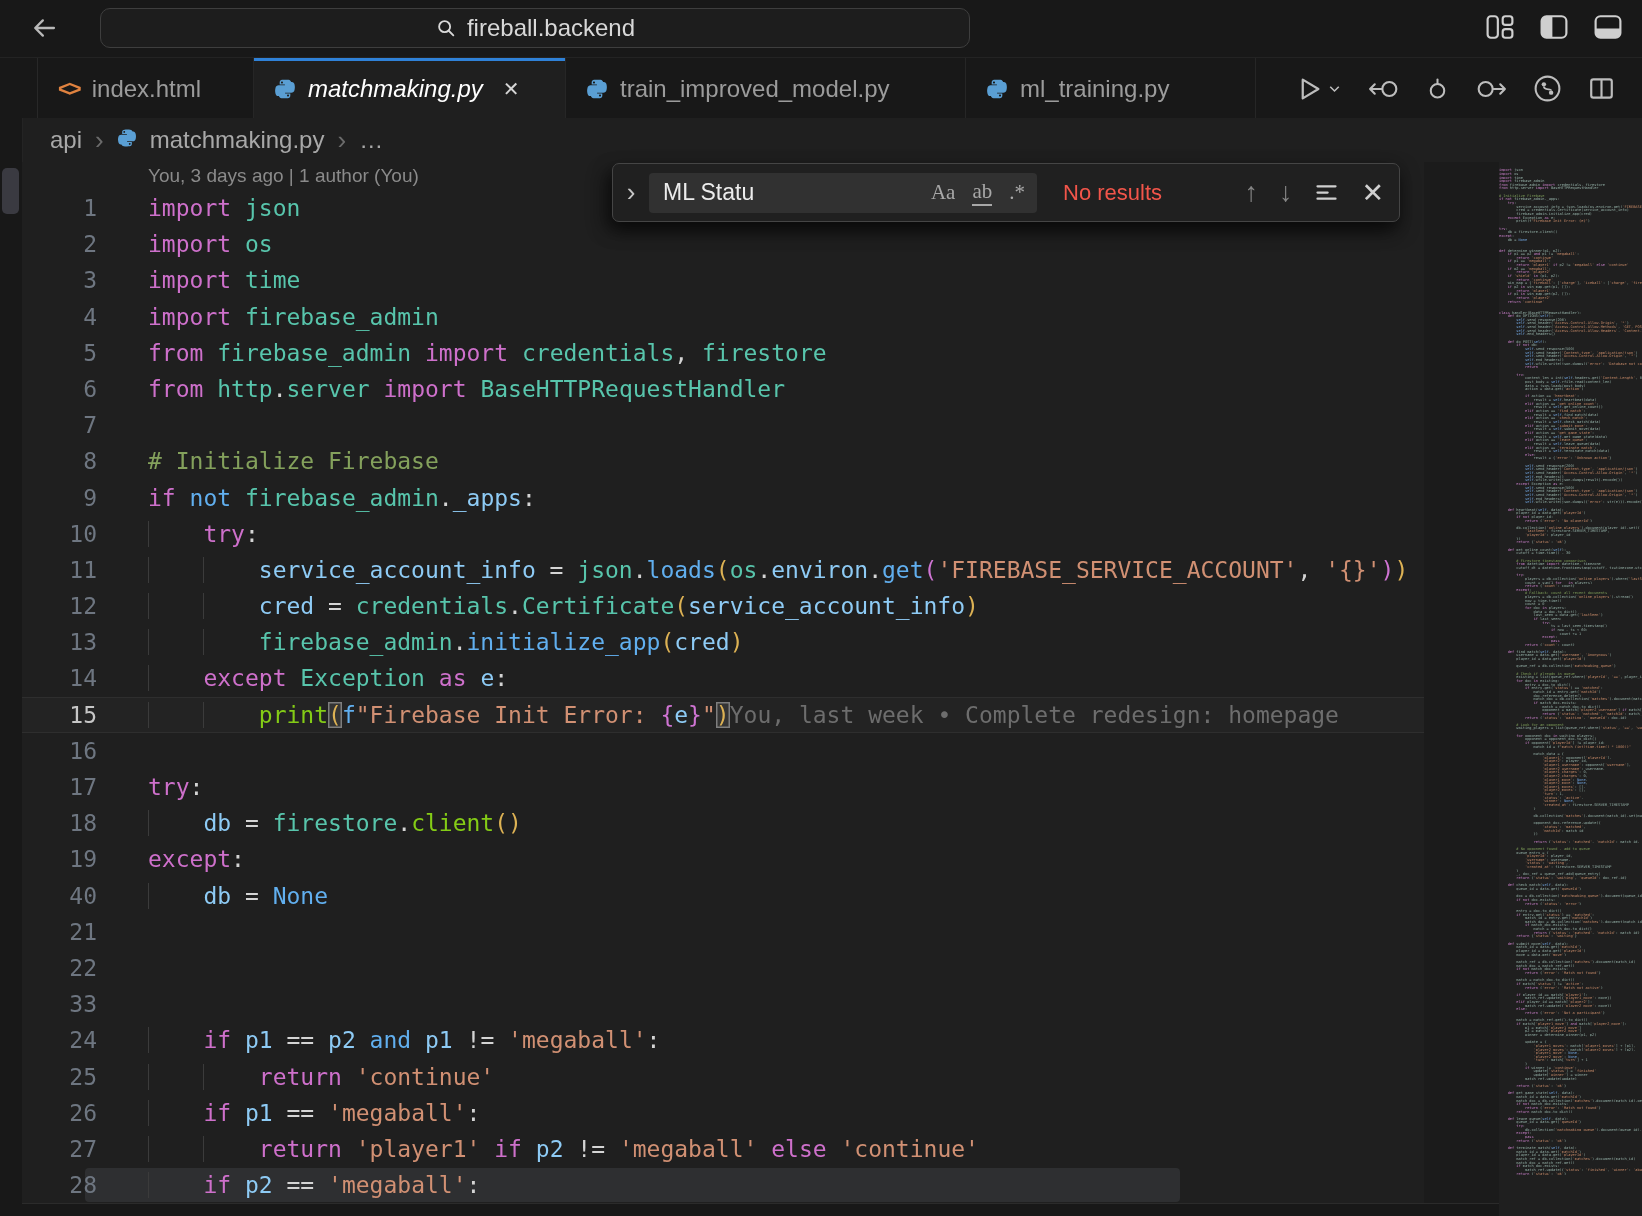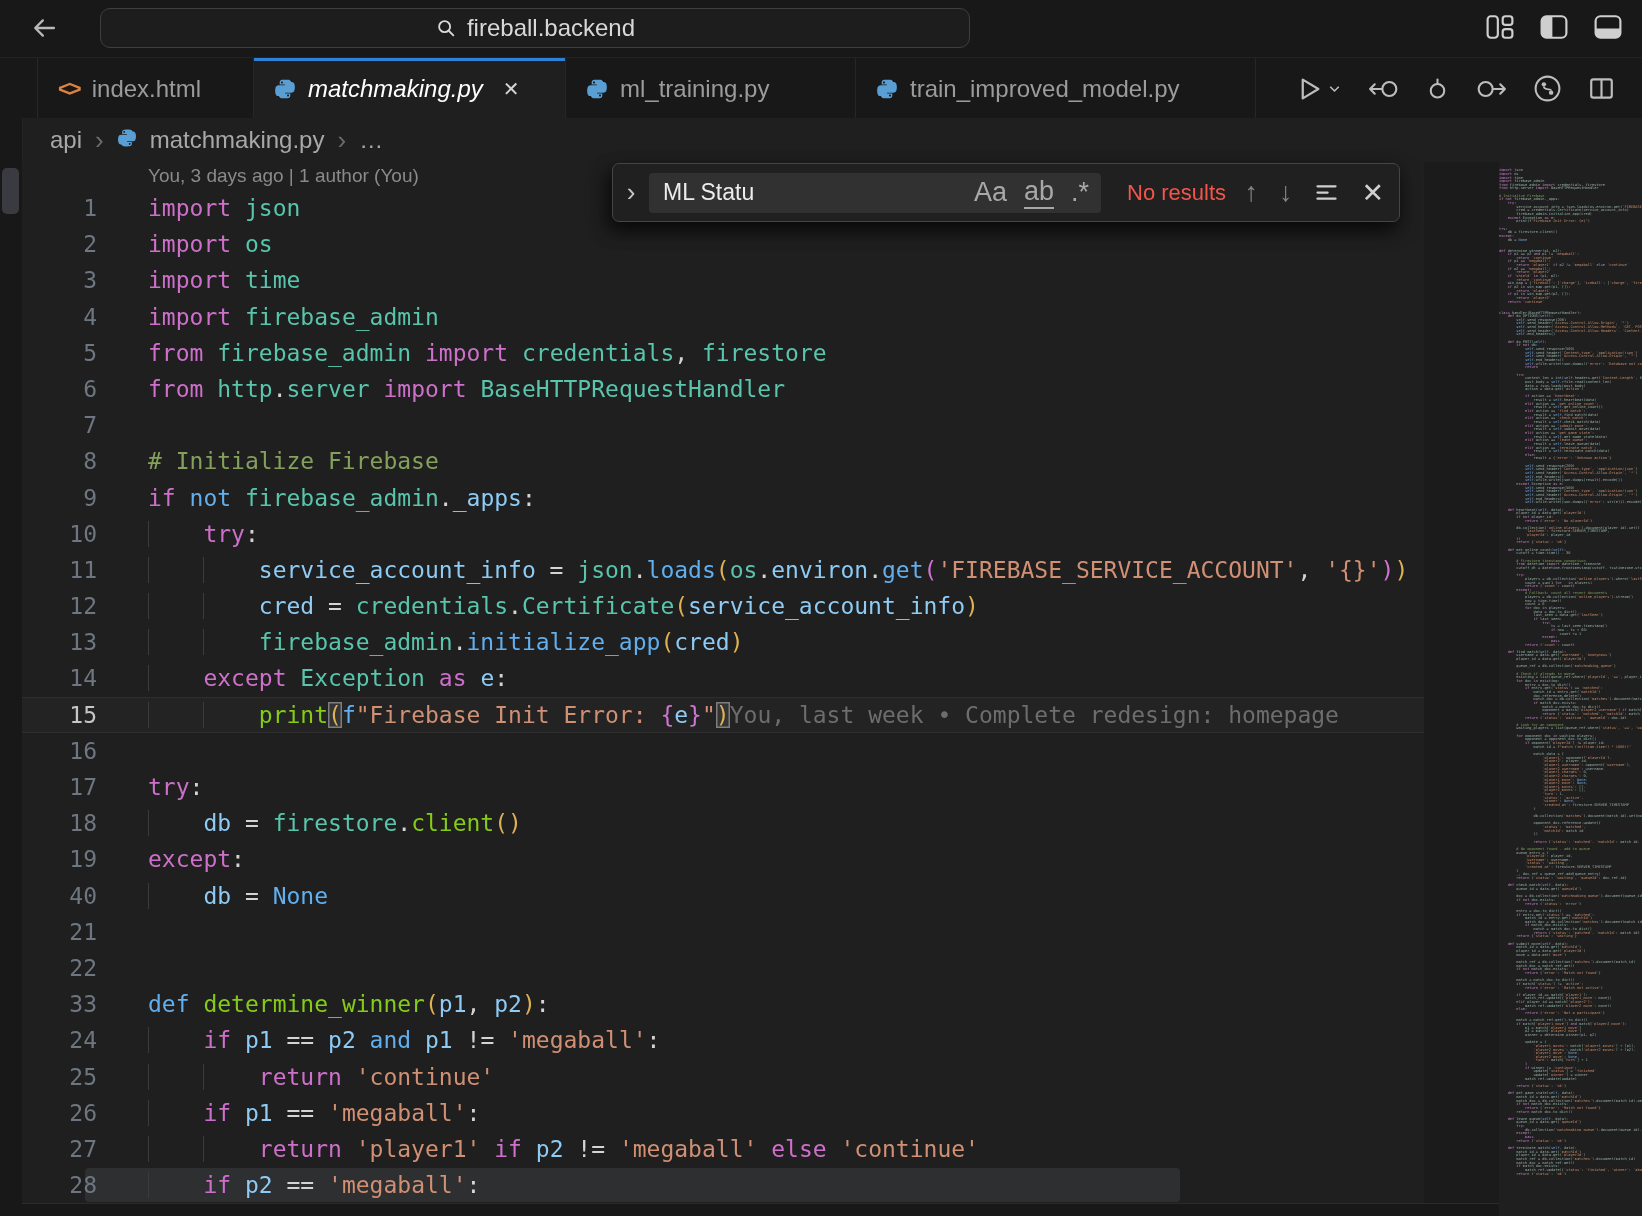--- a/index.html
+++ b/index.html
@@ -55,24 +55,24 @@
   .tk-bm{background:rgba(120,120,120,.2);box-shadow:inset 0 0 0 1.5px #7e7e7e;}
 
   .scrollzone{position:absolute;top:0;right:143px;width:75px;bottom:0;background:#1b1b1b;z-index:0;}
   .bottomstrip{position:absolute;left:0;right:143px;bottom:0;height:12px;background:#181818;border-top:1px solid #2b2b2b;z-index:3;}
 
   
   .findwidget{position:absolute;top:1px;left:590px;width:788px;height:59px;background:#202020;
               border:1px solid #454545;border-radius:7px;display:flex;align-items:center;z-index:5;
               box-shadow:0 8px 18px rgba(0,0,0,.55),-8px 8px 18px rgba(0,0,0,.35);box-sizing:border-box;}
   .fw-toggle{width:36px;text-align:center;color:#c5c5c5;font-size:26px;cursor:pointer;}
-  .fw-input{width:452px;height:40px;background:#313131;border-radius:4px;display:flex;align-items:center;}
+  .fw-input{width:388px;height:40px;background:#313131;border-radius:4px;display:flex;align-items:center;}
   .fw-input input{flex:1;min-width:0;background:transparent;border:0;outline:0;color:#ececec;font-size:23px;
                   padding:0 0 0 14px;font-family:"Liberation Sans",sans-serif;}
-  .fw-opts{display:flex;gap:17px;padding:0 12px;color:#a8a8a8;font-size:27px;align-items:center;}
+  .fw-opts{display:flex;gap:17px;padding:0 12px;color:#a8a8a8;font-size:21px;align-items:center;font-family:Liberation Serif, serif;}
   .fw-opt{cursor:pointer;}
   .fw-word{border-bottom:2px solid #a8a8a8;}
   .fw-status{color:#f2554a;font-size:22px;margin-left:26px;white-space:nowrap;}
   .fw-nav{display:flex;gap:21px;margin-left:auto;padding-right:15px;align-items:center;}
   .fw-nav .dim{color:#858585;font-size:27px;cursor:pointer;}
   .fw-nav .lit{color:#cfcfcf;font-size:27px;cursor:pointer;}
 
   
   .minimap{position:absolute;top:6px;right:0;width:143px;bottom:0;overflow:hidden;z-index:2;cursor:pointer;}
   .mm-inner{width:286px;transform:scale(.5);transform-origin:0 0;font-family:"DejaVu Sans Mono",monospace;
@@ -139,37 +139,37 @@
         <div class="tab active" style="width: 312px;">
           <span style="display: flex;">
             <svg width="22" height="22" viewBox="0 0 24 24">
               <path fill="#5a9fd4" d="M11.8 1.8c-1 0-1.9.1-2.7.2C6.7 2.4 6.2 3.3 6.2 5v2.2h5.7V8H5.1C3.4 8 2 9 1.6 10.9c-.5 2.2-.5 3.6 0 5.9.4 1.7 1.3 2.9 3 2.9h1.9v-2.7c0-1.9 1.7-3.6 3.6-3.6h5.7c1.6 0 2.9-1.3 2.9-2.9V5c0-1.6-1.3-2.8-2.9-3-1-.2-2-.2-3-.2zM8.7 3.7c.6 0 1.1.5 1.1 1.1S9.3 5.9 8.7 5.9 7.6 5.4 7.6 4.8s.5-1.1 1.1-1.1z"></path>
               <path fill="#5a9fd4" d="M12.2 22.2c1 0 1.9-.1 2.7-.2 2.4-.4 2.9-1.3 2.9-3v-2.2h-5.7V16h6.8c1.7 0 3.1-1 3.5-2.9.5-2.2.5-3.6 0-5.9-.4-1.7-1.3-2.9-3-2.9h-1.9V7c0 1.9-1.7 3.6-3.6 3.6H8.2c-1.6 0-2.9 1.3-2.9 2.9V19c0 1.6 1.3 2.8 2.9 3 1 .2 2 .2 3 .2zm3.1-1.9c-.6 0-1.1-.5-1.1-1.1s.5-1.1 1.1-1.1 1.1.5 1.1 1.1-.5 1.1-1.1 1.1z"></path>
             </svg>
           </span>
           <span>matchmaking.py</span>
           <span class="tab-close">✕</span>
         </div>
+        <div class="tab" style="width: 400px;">
+          <span style="display: flex;">
+            <svg width="22" height="22" viewBox="0 0 24 24">
+              <path fill="#5a9fd4" d="M11.8 1.8c-1 0-1.9.1-2.7.2C6.7 2.4 6.2 3.3 6.2 5v2.2h5.7V8H5.1C3.4 8 2 9 1.6 10.9c-.5 2.2-.5 3.6 0 5.9.4 1.7 1.3 2.9 3 2.9h1.9v-2.7c0-1.9 1.7-3.6 3.6-3.6h5.7c1.6 0 2.9-1.3 2.9-2.9V5c0-1.6-1.3-2.8-2.9-3-1-.2-2-.2-3-.2zM8.7 3.7c.6 0 1.1.5 1.1 1.1S9.3 5.9 8.7 5.9 7.6 5.4 7.6 4.8s.5-1.1 1.1-1.1z"></path>
+              <path fill="#5a9fd4" d="M12.2 22.2c1 0 1.9-.1 2.7-.2 2.4-.4 2.9-1.3 2.9-3v-2.2h-5.7V16h6.8c1.7 0 3.1-1 3.5-2.9.5-2.2.5-3.6 0-5.9-.4-1.7-1.3-2.9-3-2.9h-1.9V7c0 1.9-1.7 3.6-3.6 3.6H8.2c-1.6 0-2.9 1.3-2.9 2.9V19c0 1.6 1.3 2.8 2.9 3 1 .2 2 .2 3 .2zm3.1-1.9c-.6 0-1.1-.5-1.1-1.1s.5-1.1 1.1-1.1 1.1.5 1.1 1.1-.5 1.1-1.1 1.1z"></path>
+            </svg>
+          </span>
+          <span>train_improved_model.py</span>
+        </div>
         <div class="tab" style="width: 290px;">
           <span style="display: flex;">
             <svg width="22" height="22" viewBox="0 0 24 24">
               <path fill="#5a9fd4" d="M11.8 1.8c-1 0-1.9.1-2.7.2C6.7 2.4 6.2 3.3 6.2 5v2.2h5.7V8H5.1C3.4 8 2 9 1.6 10.9c-.5 2.2-.5 3.6 0 5.9.4 1.7 1.3 2.9 3 2.9h1.9v-2.7c0-1.9 1.7-3.6 3.6-3.6h5.7c1.6 0 2.9-1.3 2.9-2.9V5c0-1.6-1.3-2.8-2.9-3-1-.2-2-.2-3-.2zM8.7 3.7c.6 0 1.1.5 1.1 1.1S9.3 5.9 8.7 5.9 7.6 5.4 7.6 4.8s.5-1.1 1.1-1.1z"></path>
               <path fill="#5a9fd4" d="M12.2 22.2c1 0 1.9-.1 2.7-.2 2.4-.4 2.9-1.3 2.9-3v-2.2h-5.7V16h6.8c1.7 0 3.1-1 3.5-2.9.5-2.2.5-3.6 0-5.9-.4-1.7-1.3-2.9-3-2.9h-1.9V7c0 1.9-1.7 3.6-3.6 3.6H8.2c-1.6 0-2.9 1.3-2.9 2.9V19c0 1.6 1.3 2.8 2.9 3 1 .2 2 .2 3 .2zm3.1-1.9c-.6 0-1.1-.5-1.1-1.1s.5-1.1 1.1-1.1 1.1.5 1.1 1.1-.5 1.1-1.1 1.1z"></path>
             </svg>
           </span>
           <span>ml_training.py</span>
-        </div>
-        <div class="tab" style="width: 400px;">
-          <span style="display: flex;">
-            <svg width="22" height="22" viewBox="0 0 24 24">
-              <path fill="#5a9fd4" d="M11.8 1.8c-1 0-1.9.1-2.7.2C6.7 2.4 6.2 3.3 6.2 5v2.2h5.7V8H5.1C3.4 8 2 9 1.6 10.9c-.5 2.2-.5 3.6 0 5.9.4 1.7 1.3 2.9 3 2.9h1.9v-2.7c0-1.9 1.7-3.6 3.6-3.6h5.7c1.6 0 2.9-1.3 2.9-2.9V5c0-1.6-1.3-2.8-2.9-3-1-.2-2-.2-3-.2zM8.7 3.7c.6 0 1.1.5 1.1 1.1S9.3 5.9 8.7 5.9 7.6 5.4 7.6 4.8s.5-1.1 1.1-1.1z"></path>
-              <path fill="#5a9fd4" d="M12.2 22.2c1 0 1.9-.1 2.7-.2 2.4-.4 2.9-1.3 2.9-3v-2.2h-5.7V16h6.8c1.7 0 3.1-1 3.5-2.9.5-2.2.5-3.6 0-5.9-.4-1.7-1.3-2.9-3-2.9h-1.9V7c0 1.9-1.7 3.6-3.6 3.6H8.2c-1.6 0-2.9 1.3-2.9 2.9V19c0 1.6 1.3 2.8 2.9 3 1 .2 2 .2 3 .2zm3.1-1.9c-.6 0-1.1-.5-1.1-1.1s.5-1.1 1.1-1.1 1.1.5 1.1 1.1-.5 1.1-1.1 1.1z"></path>
-            </svg>
-          </span>
-          <span>train_improved_model.py</span>
         </div>
       </div>
     <div class="tab-actions">
       <div class="run-group">
         <svg width="30" height="30" viewBox="0 0 24 24">
             <path d="M7 4.5l12.5 7.5L7 19.5z" fill="none" stroke="currentColor" stroke-width="1.8" stroke-linejoin="round"></path>
           </svg>
         <svg width="17" height="17" viewBox="0 0 24 24">
             <path d="M6 9.5l6 6 6-6" fill="none" stroke="currentColor" stroke-width="2.2"></path>
           </svg>
@@ -234,21 +234,21 @@
         <div class="cl"><span class="ln">13</span><span class="lc"><span class="ig">    </span><span class="ig">    </span><span class="tk-mod">firebase_admin</span><span class="tk-pl">.</span><span class="tk-fnb">initialize_app</span><span class="tk-b1">(</span><span class="tk-var">cred</span><span class="tk-b1">)</span></span></div>
         <div class="cl"><span class="ln">14</span><span class="lc"><span class="ig">    </span><span class="tk-kw">except</span><span class="tk-pl"> </span><span class="tk-mod">Exception</span><span class="tk-pl"> </span><span class="tk-kw">as</span><span class="tk-pl"> </span><span class="tk-var">e</span><span class="tk-pl">:</span></span></div>
         <div class="cl cur"><span class="ln">15</span><span class="lc"><span class="ig">    </span><span class="ig">    </span><span class="tk-fny">print</span><span class="tk-b1 tk-bm">(</span><span class="tk-kb">f</span><span class="tk-str">"Firebase Init Error: </span><span class="tk-b2">{</span><span class="tk-var">e</span><span class="tk-b2">}</span><span class="tk-str">"</span><span class="tk-b1 tk-bm">)</span><span class="blame-inline">You, last week • Complete redesign: homepage</span></span></div>
         <div class="cl"><span class="ln">16</span><span class="lc"></span></div>
         <div class="cl"><span class="ln">17</span><span class="lc"><span class="tk-kw">try</span><span class="tk-pl">:</span></span></div>
         <div class="cl"><span class="ln">18</span><span class="lc"><span class="ig">    </span><span class="tk-var">db</span><span class="tk-pl"> = </span><span class="tk-mod">firestore</span><span class="tk-pl">.</span><span class="tk-fny">client</span><span class="tk-b1">()</span></span></div>
         <div class="cl"><span class="ln">19</span><span class="lc"><span class="tk-kw">except</span><span class="tk-pl">:</span></span></div>
         <div class="cl"><span class="ln">40</span><span class="lc"><span class="ig">    </span><span class="tk-var">db</span><span class="tk-pl"> = </span><span class="tk-kb">None</span></span></div>
         <div class="cl"><span class="ln">21</span><span class="lc"></span></div>
         <div class="cl"><span class="ln">22</span><span class="lc"></span></div>
-        <div class="cl"><span class="ln">33</span><span class="lc"><span class="tk-kb">def</span><span class="tk-pl"> </span><span class="tk-fny">determine_winner</span><span class="tk-b1">(</span><span class="tk-var">p1</span><span class="tk-pl">, </span><span class="tk-var">p2</span><span class="tk-b1">)</span><span class="tk-pl">:</span></span></div>
+        <div class="cl"><span class="ln">33</span></div>
         <div class="cl"><span class="ln">24</span><span class="lc"><span class="ig">    </span><span class="tk-kw">if</span><span class="tk-pl"> </span><span class="tk-var">p1</span><span class="tk-pl"> == </span><span class="tk-var">p2</span><span class="tk-pl"> </span><span class="tk-kb">and</span><span class="tk-pl"> </span><span class="tk-var">p1</span><span class="tk-pl"> != </span><span class="tk-str">'megaball'</span><span class="tk-pl">:</span></span></div>
         <div class="cl"><span class="ln">25</span><span class="lc"><span class="ig">    </span><span class="ig">    </span><span class="tk-kw">return</span><span class="tk-pl"> </span><span class="tk-str">'continue'</span></span></div>
         <div class="cl"><span class="ln">26</span><span class="lc"><span class="ig">    </span><span class="tk-kw">if</span><span class="tk-pl"> </span><span class="tk-var">p1</span><span class="tk-pl"> == </span><span class="tk-str">'megaball'</span><span class="tk-pl">:</span></span></div>
         <div class="cl"><span class="ln">27</span><span class="lc"><span class="ig">    </span><span class="ig">    </span><span class="tk-kw">return</span><span class="tk-pl"> </span><span class="tk-str">'player1'</span><span class="tk-pl"> </span><span class="tk-kw">if</span><span class="tk-pl"> </span><span class="tk-var">p2</span><span class="tk-pl"> != </span><span class="tk-str">'megaball'</span><span class="tk-pl"> </span><span class="tk-kw">else</span><span class="tk-pl"> </span><span class="tk-str">'continue'</span></span></div>
         <div class="cl"><div class="band"></div><span class="ln">28</span><span class="lc"><span class="ig">    </span><span class="tk-kw">if</span><span class="tk-pl"> </span><span class="tk-var">p2</span><span class="tk-pl"> == </span><span class="tk-str">'megaball'</span><span class="tk-pl">:</span></span></div>
       </div>
 
     <div class="findwidget">
       <div class="fw-toggle">›</div>
       <div class="fw-input">

